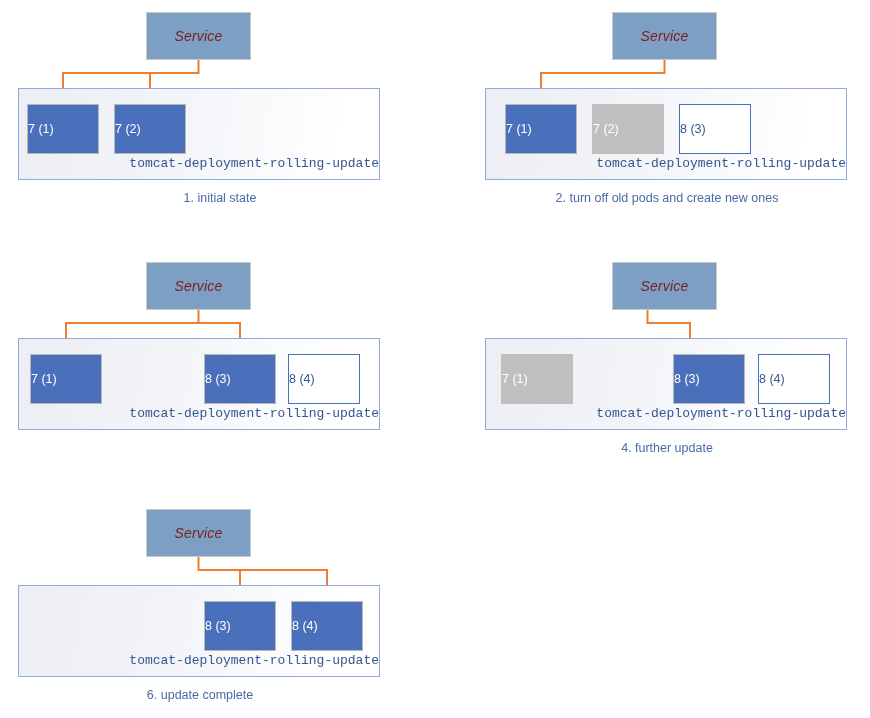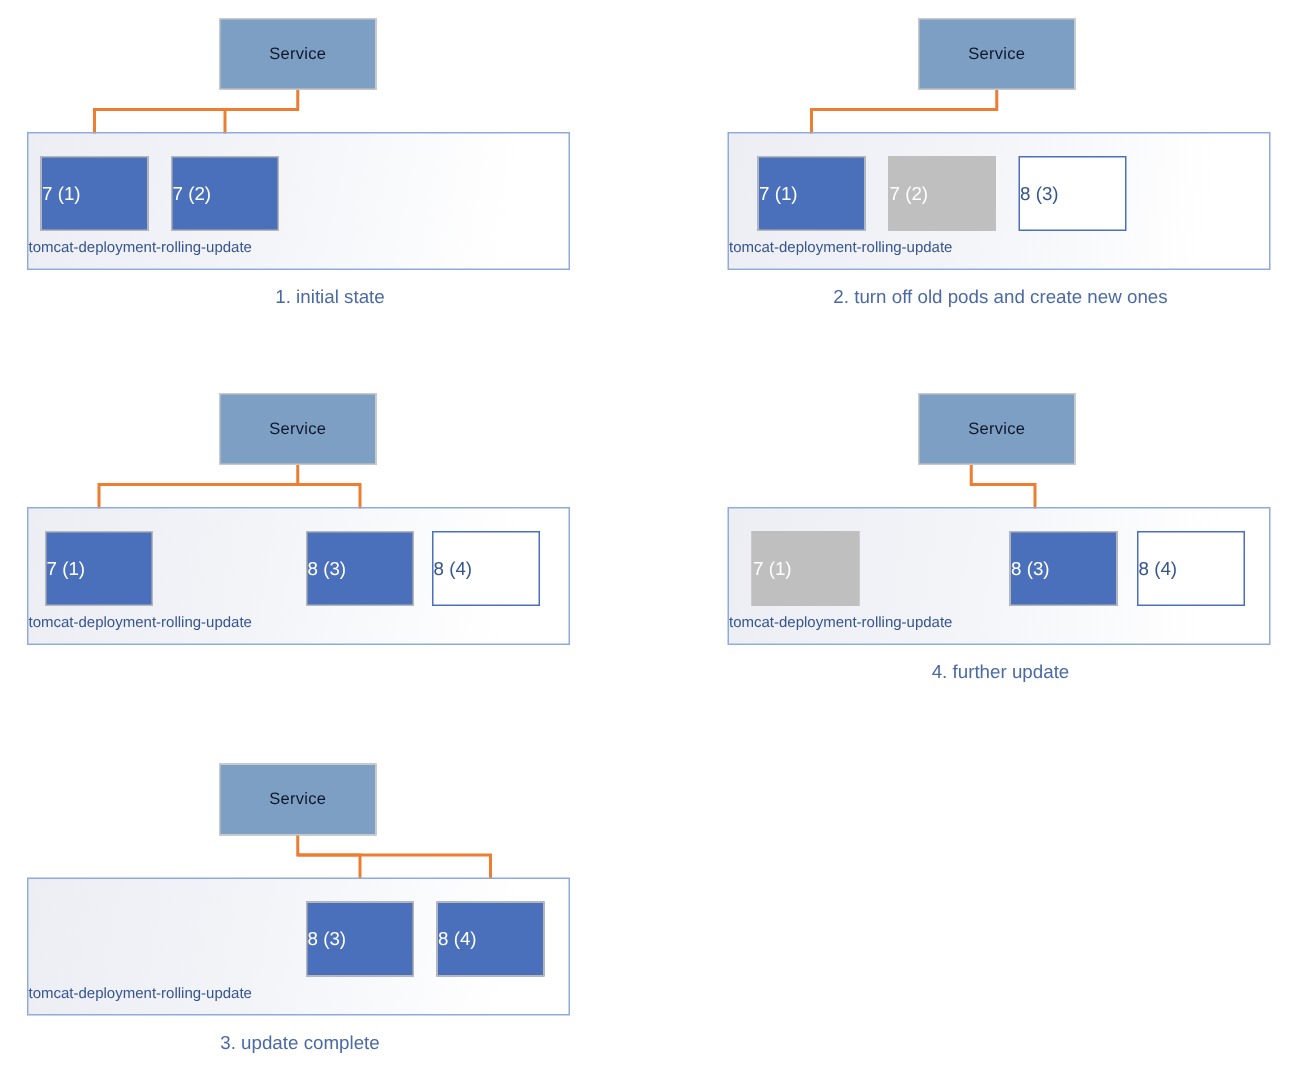--- a/index.html
+++ b/index.html
@@ -31,40 +31,42 @@
     width: 105px;
     height: 48px;
     background: #7d9fc4;
     border: 1px solid #c9c9c9;
     box-sizing: border-box;
     display: flex;
     align-items: center;
     justify-content: center;
   }
   .service-box .label {
-    color: #0f172a;
-    font-size: 11px;
+    color: #7f1d1d;
+    font-size: 14px;
     letter-spacing: 0.2px;
+    font-style: italic;
   }
 
   
   .deployment-box {
     position: absolute;
     box-sizing: border-box;
     border: 1px solid #8faadc;
     background: linear-gradient(100deg, #eceef4 0%, #f2f4f8 42%, #ffffff 88%);
   }
   .deployment-label {
     position: absolute;
     left: 0;
     right: 0;
     bottom: 8px;
-    text-align: left;
-    font-size: 10px;
+    text-align: right;
+    font-size: 13px;
     color: #36558f;
+    font-family: Liberation Mono, monospace;
   }
 
   
   .pod {
     position: absolute;
     width: 72px;
     height: 50px;
     box-sizing: border-box;
     display: flex;
     align-items: center;
@@ -247,16 +249,16 @@
       <span class="deployment-label">tomcat-deployment-rolling-update</span>
     </div>
 
     <div class="pod blue" style="left:204px; top:104px;">
       <span>8 (3)</span>
     </div>
     <div class="pod blue" style="left:291px; top:104px;">
       <span>8 (4)</span>
     </div>
 
-    <div class="caption" style="left:0px; top:191px; width:400px;">3. update complete</div>
+    <div class="caption" style="left:0px; top:191px; width:400px;">6. update complete</div>
   </div>
 
 </div>
 
 </body></html>

